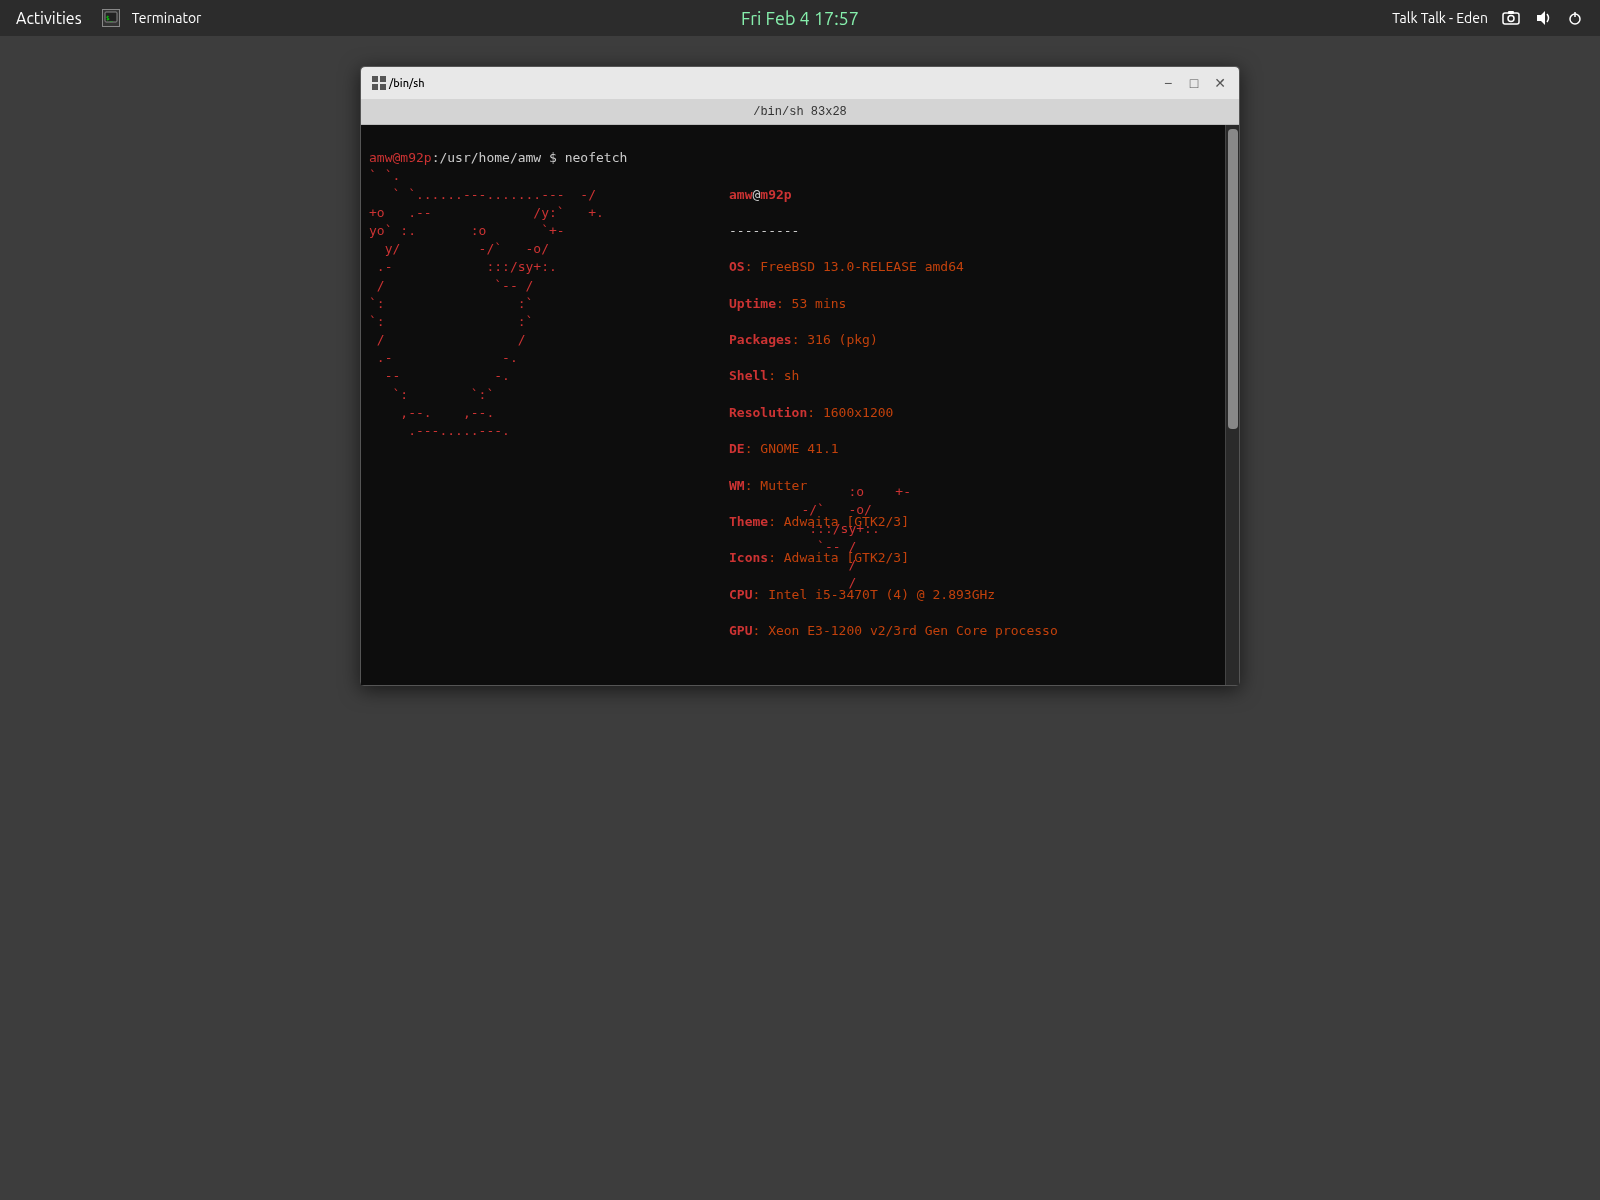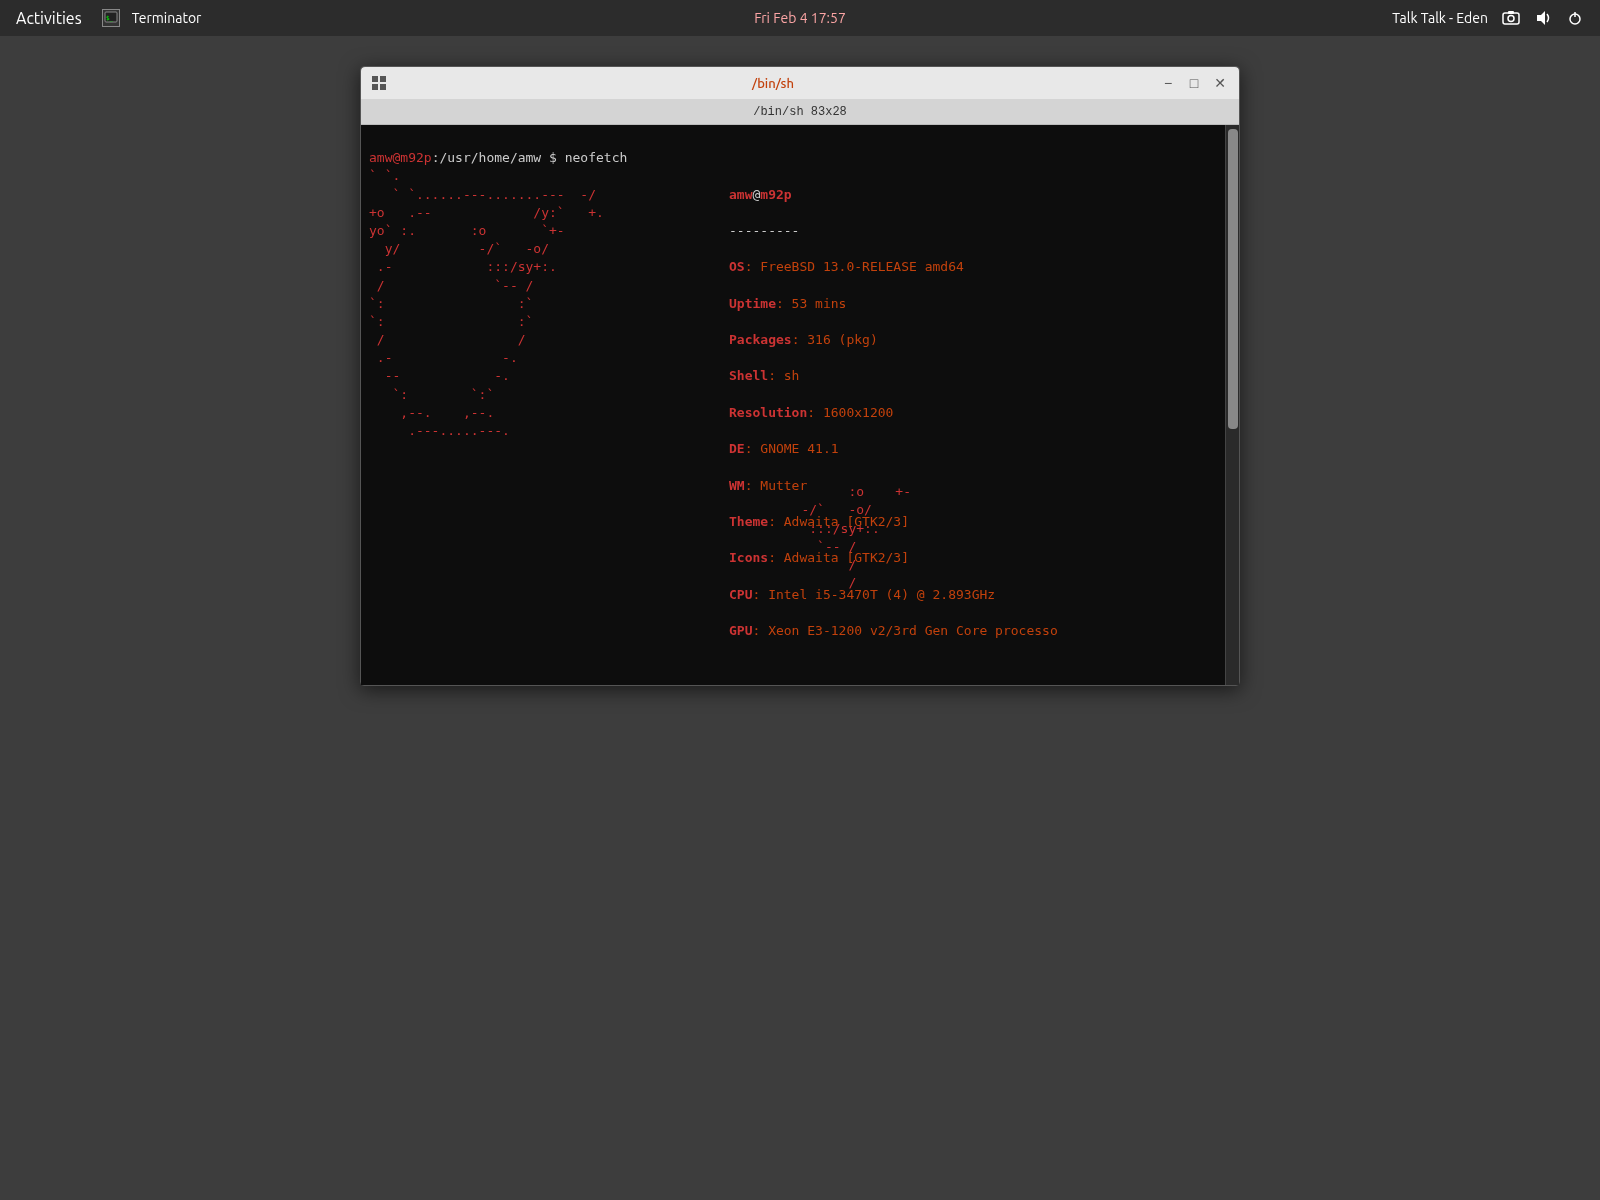--- a/index.html
+++ b/index.html
@@ -26,22 +26,22 @@
     }
     .topbar-left {
       display: flex;
       align-items: center;
       gap: 20px;
     }
     .topbar-center {
       position: absolute;
       left: 50%;
       transform: translateX(-50%);
-      font-size: 14px;
-      color: #fca5a5;
+      font-size: 18px;
+      color: #86efac;
     }
     .topbar-right {
       display: flex;
       align-items: center;
       gap: 14px;
       font-size: 14px;
       color: #fff;
     }
     .activities-btn {
       font-size: 16px;
@@ -110,23 +110,23 @@
       align-items: center;
       justify-content: center;
       cursor: pointer;
     }
     .grid-icon-svg {
       width: 16px;
       height: 16px;
     }
     .titlebar-title {
       flex: 1;
-      text-align: center;
-      font-size: 13px;
-      color: #c2410c;
+      text-align: left;
+      font-size: 11px;
+      color: #000000;
       font-weight: 500;
     }
     .titlebar-controls {
       display: flex;
       align-items: center;
       gap: 4px;
     }
     .win-btn {
       width: 22px;
       height: 22px;

